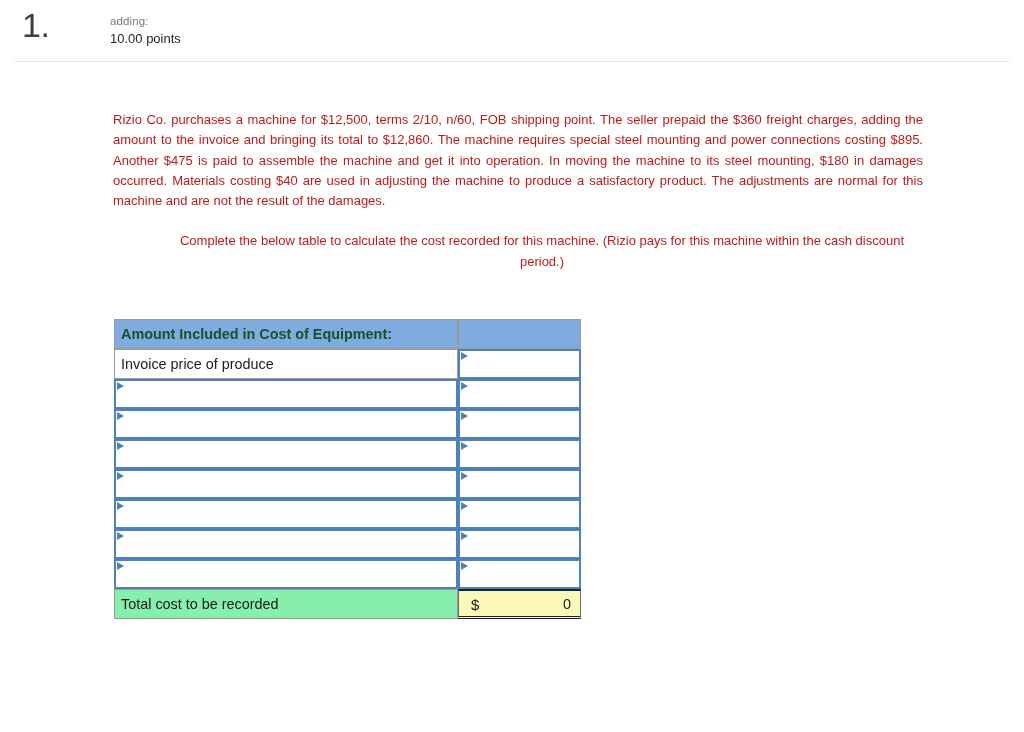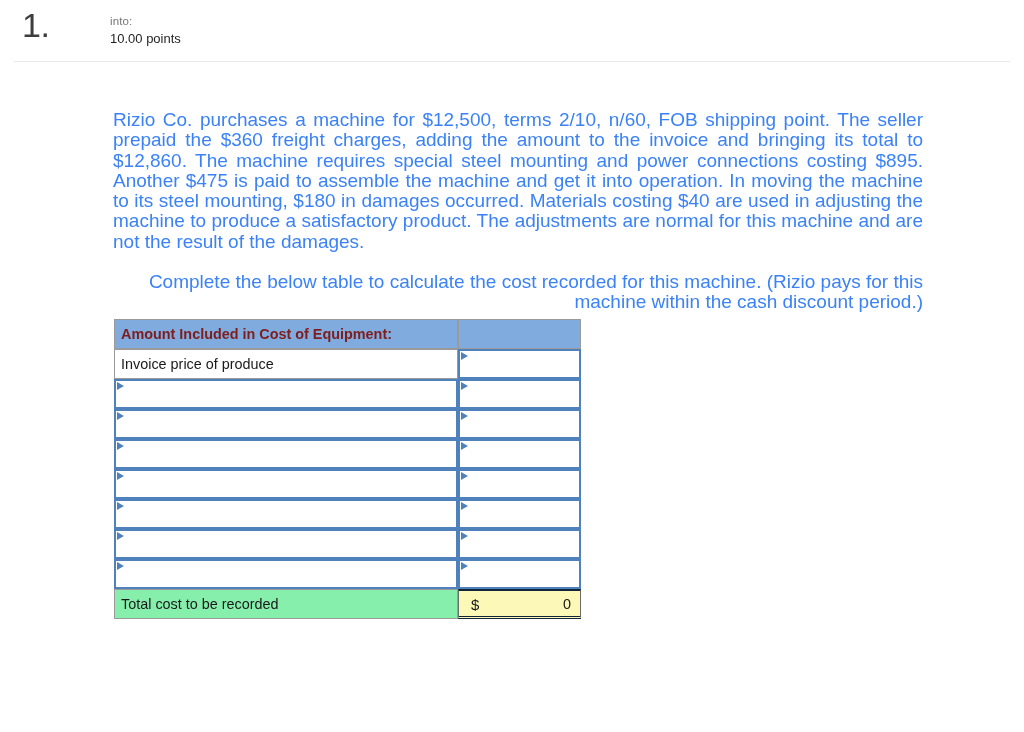--- a/index.html
+++ b/index.html
@@ -63,33 +63,34 @@
   }
 
   
   #problem-body {
     position: absolute;
     left: 113px;
     top: 110px;
     width: 810px;
   }
   .para {
-    font-size: 19px;
+    font-size: 13px;
     line-height: 20.3px;
-    color: #3b82f6;
+    color: #b91c1c;
     text-align: justify;
     margin: 0;
   }
   .para.justify-all {
     text-align: justify;
     text-align-last: left;
   }
   #instruction-para {
     margin-top: 20px;
-    text-align: right;
+    text-align: center;
+    margin-left: 48px;
   }
 
   
   #cost-table {
     position: absolute;
     left: 114px;
     top: 319px;
     width: 467px;
     border-collapse: separate;
     border-spacing: 0;
@@ -103,21 +104,21 @@
     box-sizing: border-box;
   }
   .col-label { width: 344px; }
   .col-value { width: 123px; }
 
   
   .hdr-label, .hdr-value {
     background: #7fabdf;
     border: 1px solid #9a9a9a;
     font-weight: bold;
-    color: #7f1d1d;
+    color: #14532d;
     height: 31px;
   }
   .hdr-label {
     padding: 0 0 0 6px !important;
     font-size: 14.4px;
   }
   .hdr-value { border-left: 1px solid #9a9a9a; }
 
   
   .ro-label {
@@ -194,21 +195,21 @@
     transform: translateY(-50%);
     font-size: 14.4px;
   }
 </style>
 </head>
 <body>
 
 <div id="question-header">
   <div id="question-number">1.</div>
   <div id="value-block">
-    <div id="value-label">into:</div>
+    <div id="value-label">adding:</div>
     <div id="points-value">10.00 points</div>
   </div>
   <div id="header-divider"></div>
 </div>
 
 <div id="problem-body">
   <p class="para justify-all">Rizio Co. purchases a machine for $12,500, terms 2/10, n/60, FOB shipping point. The seller prepaid the $360 freight charges, adding the amount to the invoice and bringing its total to $12,860. The machine requires special steel mounting and power connections costing $895. Another $475 is paid to assemble the machine and get it into operation. In moving the machine to its steel mounting, $180 in damages occurred. Materials costing $40 are used in adjusting the machine to produce a satisfactory product. The adjustments are normal for this machine and are not the result of the damages.</p>
   <p class="para" id="instruction-para">Complete the below table to calculate the cost recorded for this machine. (Rizio pays for this machine within the cash discount period.)</p>
 </div>
 

